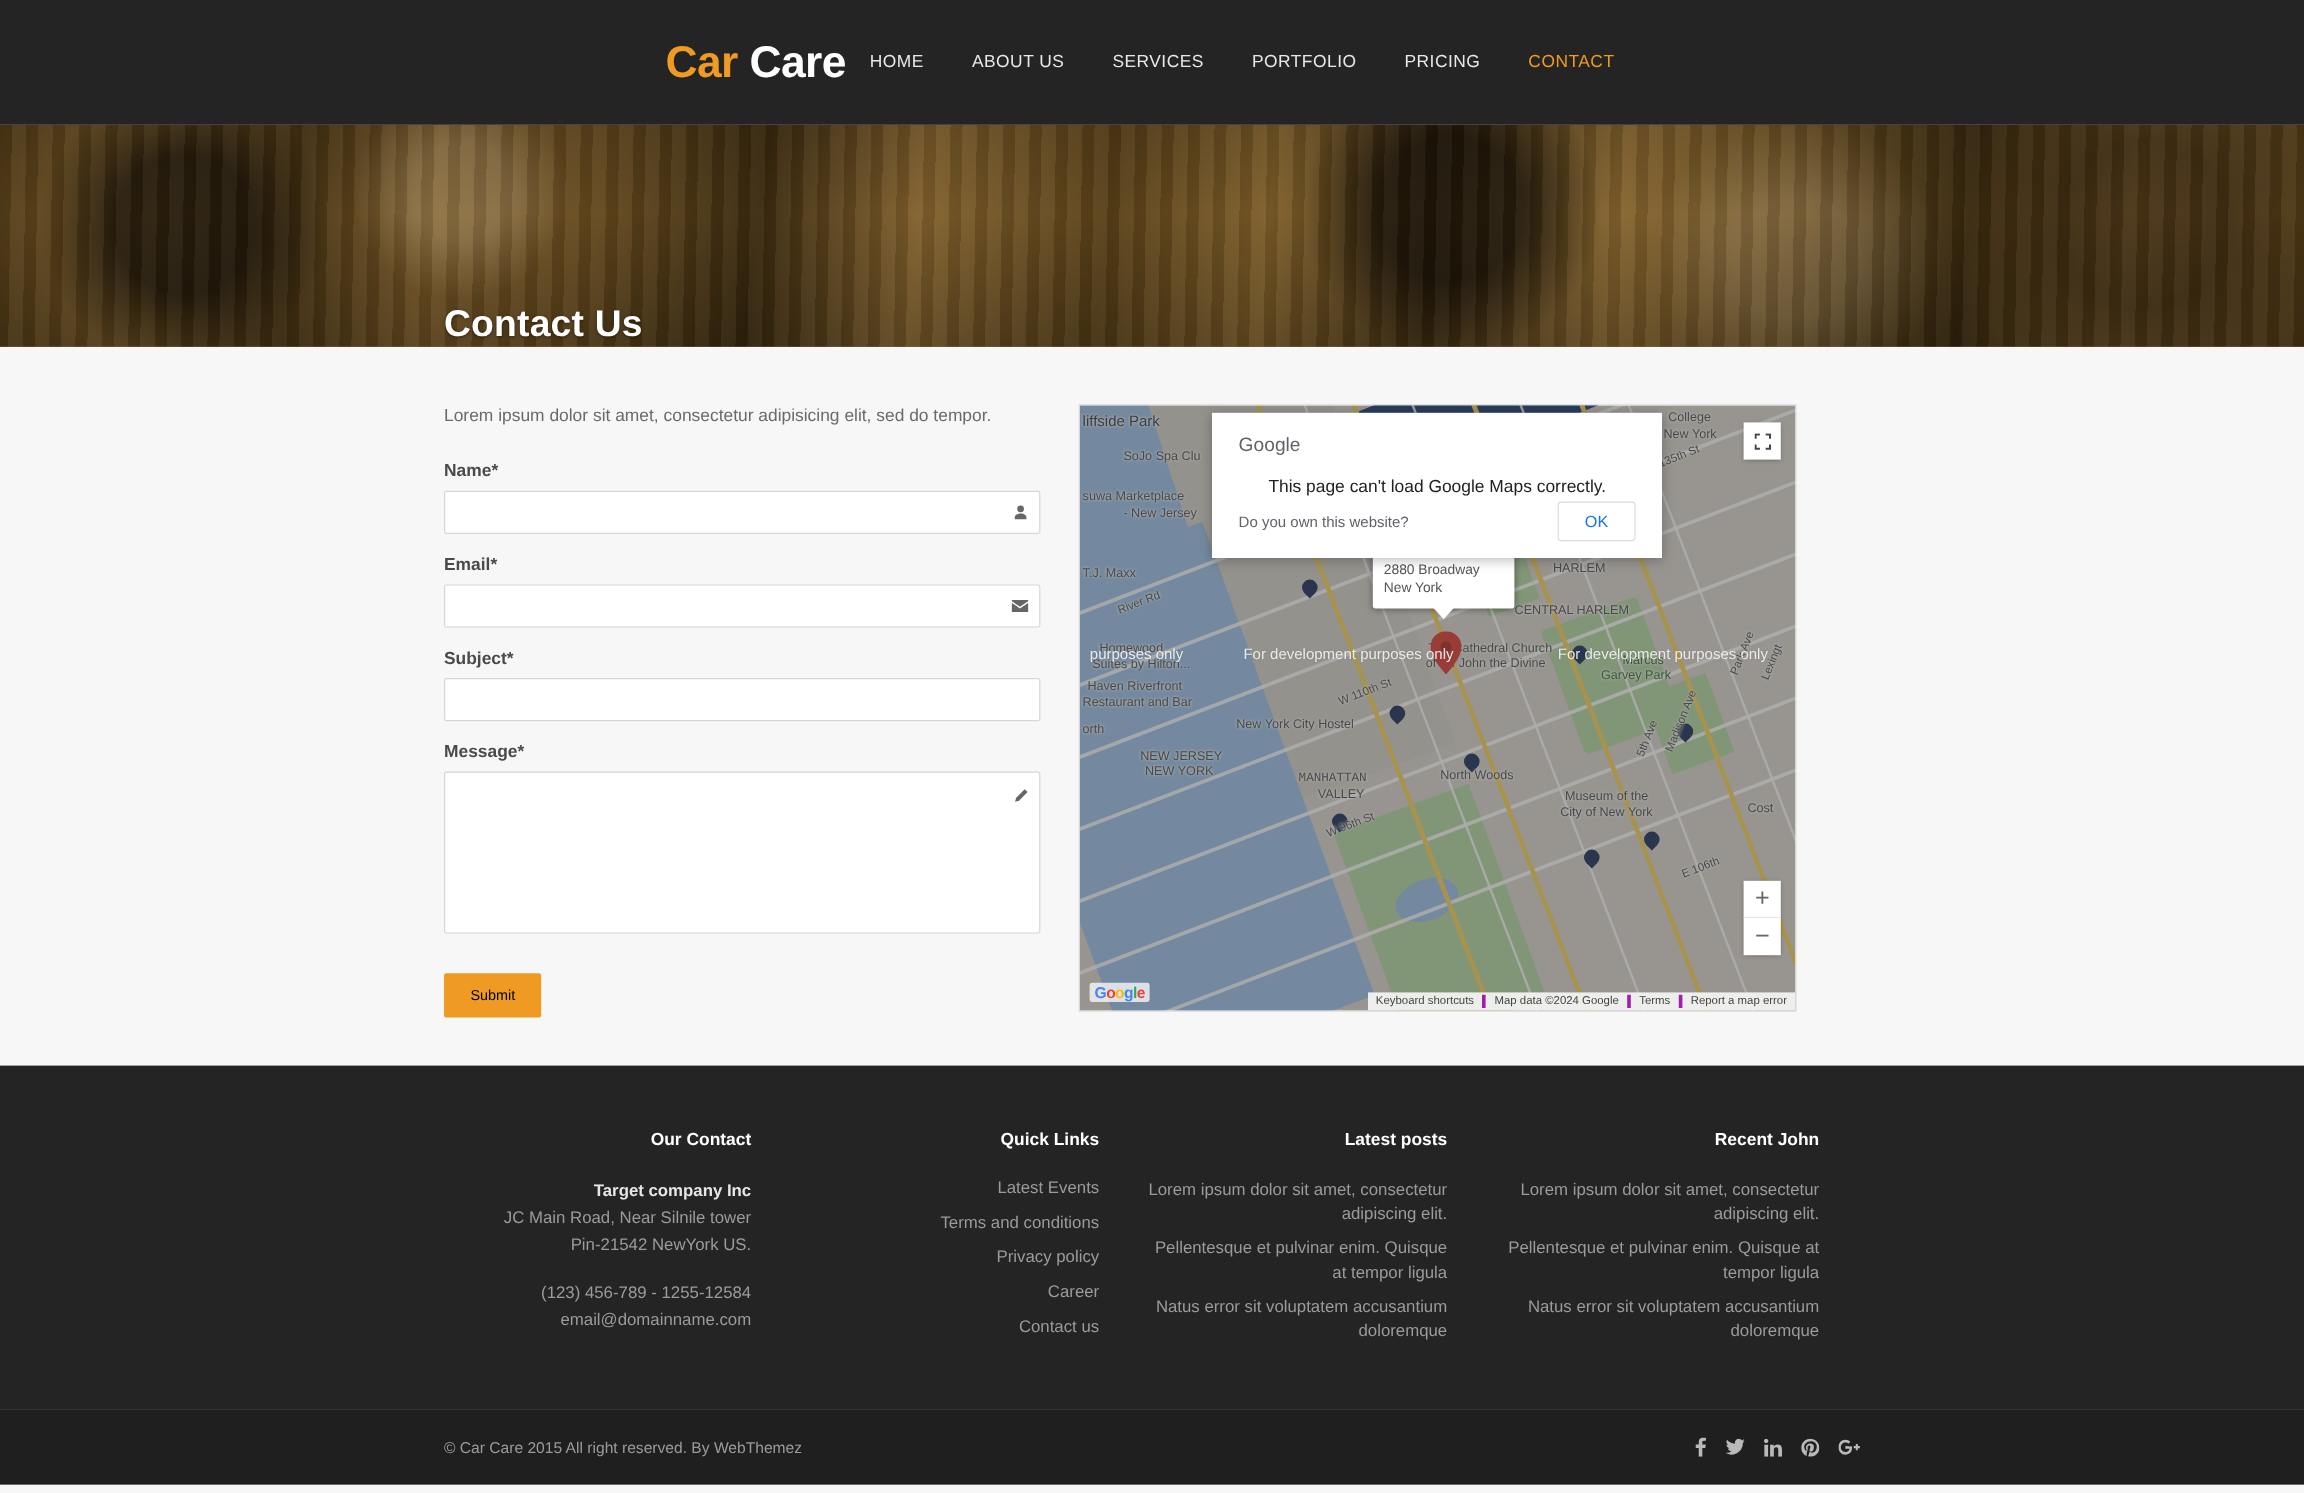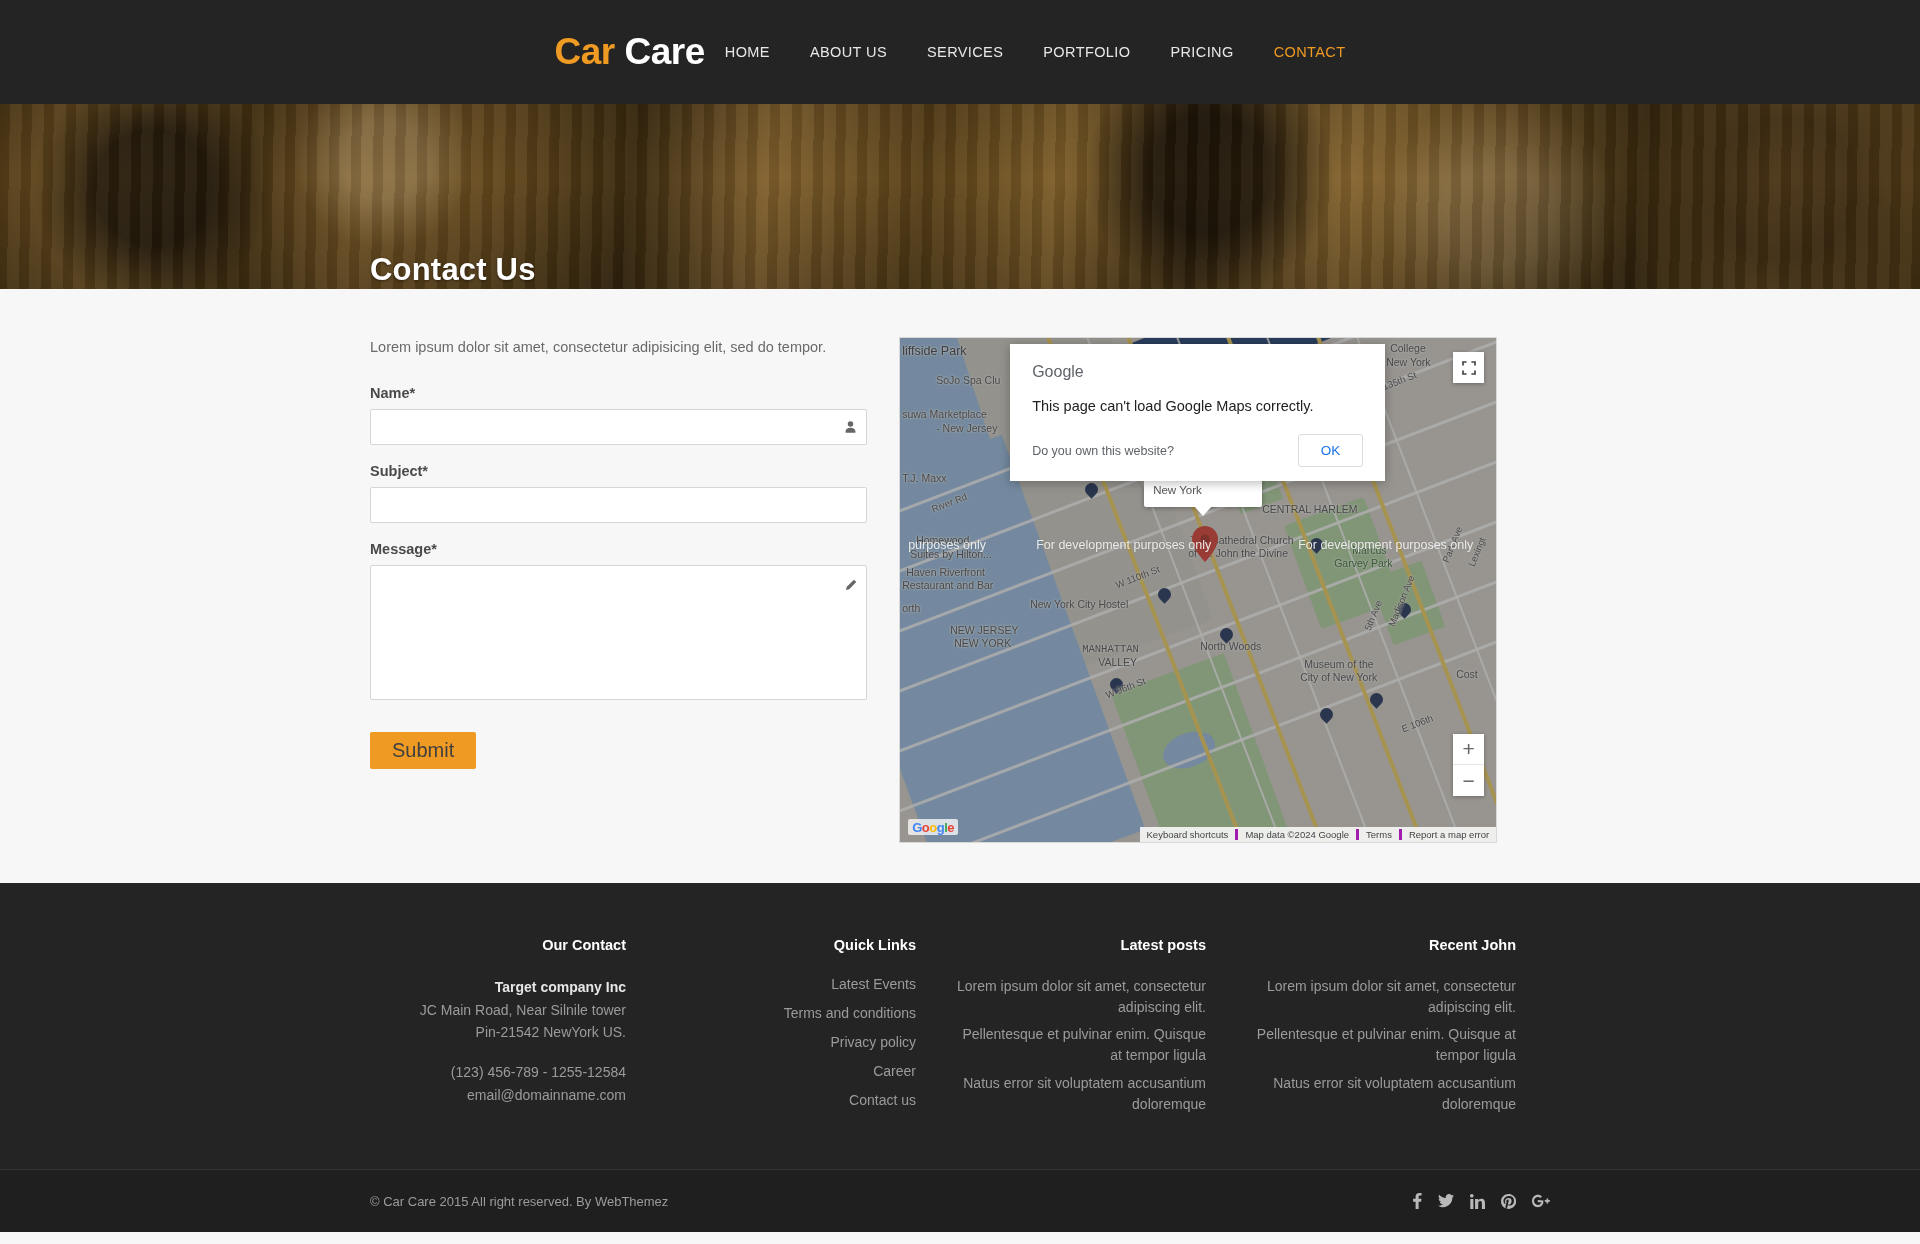--- a/index.html
+++ b/index.html
@@ -80,22 +80,22 @@
     outline:none;
   }
   .inp-wrap input { height:36px; }
   .inp-wrap textarea { height:135px; resize:none; padding-top:10px; }
   .fi {
     position:absolute; right:10px; top:50%; transform:translateY(-50%);
     fill:#666; pointer-events:none;
   }
   .fi.top { top:14px; transform:none; }
   .submit-btn {
-    margin-top:10px; background:#ef9a22; color:#404040; border:none;
-    border-radius:2px; padding:0 22px; height:37px; font-size:20px;
+    margin-top:10px; background:#ef9a22; color:#000000; border:none;
+    border-radius:2px; padding:0 22px; height:37px; font-size:12px;
     font-family:"Liberation Sans", sans-serif; cursor:pointer;
   }
 
   
   .map-col { width:720px; }
   .map {
     position:relative; width:598px; height:506px; overflow:hidden;
     background:#e9e6df; border:1px solid #d9d9d9; font-family:"Liberation Sans", sans-serif;
   }
   .map-base { position:absolute; inset:0; background:#ddd9d1; }
@@ -142,21 +142,21 @@
   .bigpin svg { display:block; }
 
   .map-overlay { position:absolute; inset:0; background:rgba(40,40,40,.38); z-index:5; }
 
   .gm-dialog {
     position:absolute; left:110px; top:6px; width:375px;
     background:#fff; z-index:20; box-shadow:0 2px 10px rgba(0,0,0,.28);
     padding:19px 22px 14px;
   }
   .gm-dialog .g-title { color:#5f6368; font-size:16px; margin-bottom:17px; }
-  .gm-dialog .g-msg { color:#202124; font-size:14.5px; margin-bottom:20px; }
+  .gm-dialog .g-msg { color:#202124; font-size:14.5px; margin-bottom:4px;text-align:center; }
   .gm-dialog .g-row { display:flex; align-items:center; justify-content:space-between; }
   .gm-dialog .g-own { color:#5f6368; font-size:12.5px; }
   .gm-ok {
     border:1px solid #dadce0; background:#fff; color:#1a73e8;
     font-size:13.5px; padding:8px 22px; border-radius:3px; cursor:pointer;
     font-family:"Liberation Sans", sans-serif;
   }
 
   .info-win {
     position:absolute; left:244px; top:108px; width:118px; z-index:18;
@@ -271,20 +271,30 @@
           <label>Name*</label>
           <div class="inp-wrap">
             <input type="text" value="" style="">
             <svg class="fi" width="13" height="13" viewBox="0 0 16 16">
               <circle cx="8" cy="4.4" r="3.4"></circle>
                 <path d="M8 9c-3.6 0-6 1.9-6 4.2V15h12v-1.8C14 10.9 11.6 9 8 9z"></path>
             </svg>
           </div>
         </div>
 
+        <div class="field">
+          <label>Email*</label>
+          <div class="inp-wrap">
+            <input type="text" value="" style="">
+            <svg class="fi" width="14" height="11" viewBox="0 0 18 13">
+              <path d="M0 1.2 9 7.4 18 1.2V0H0z"></path>
+                <path d="M0 3v10h18V3L9 9.1z"></path>
+            </svg>
+          </div>
+        </div>
 
         <div class="field">
           <label>Subject*</label>
           <div class="inp-wrap">
             <input type="text" value="" style="">
           </div>
         </div>
 
         <div class="field">
           <label>Message*</label>

